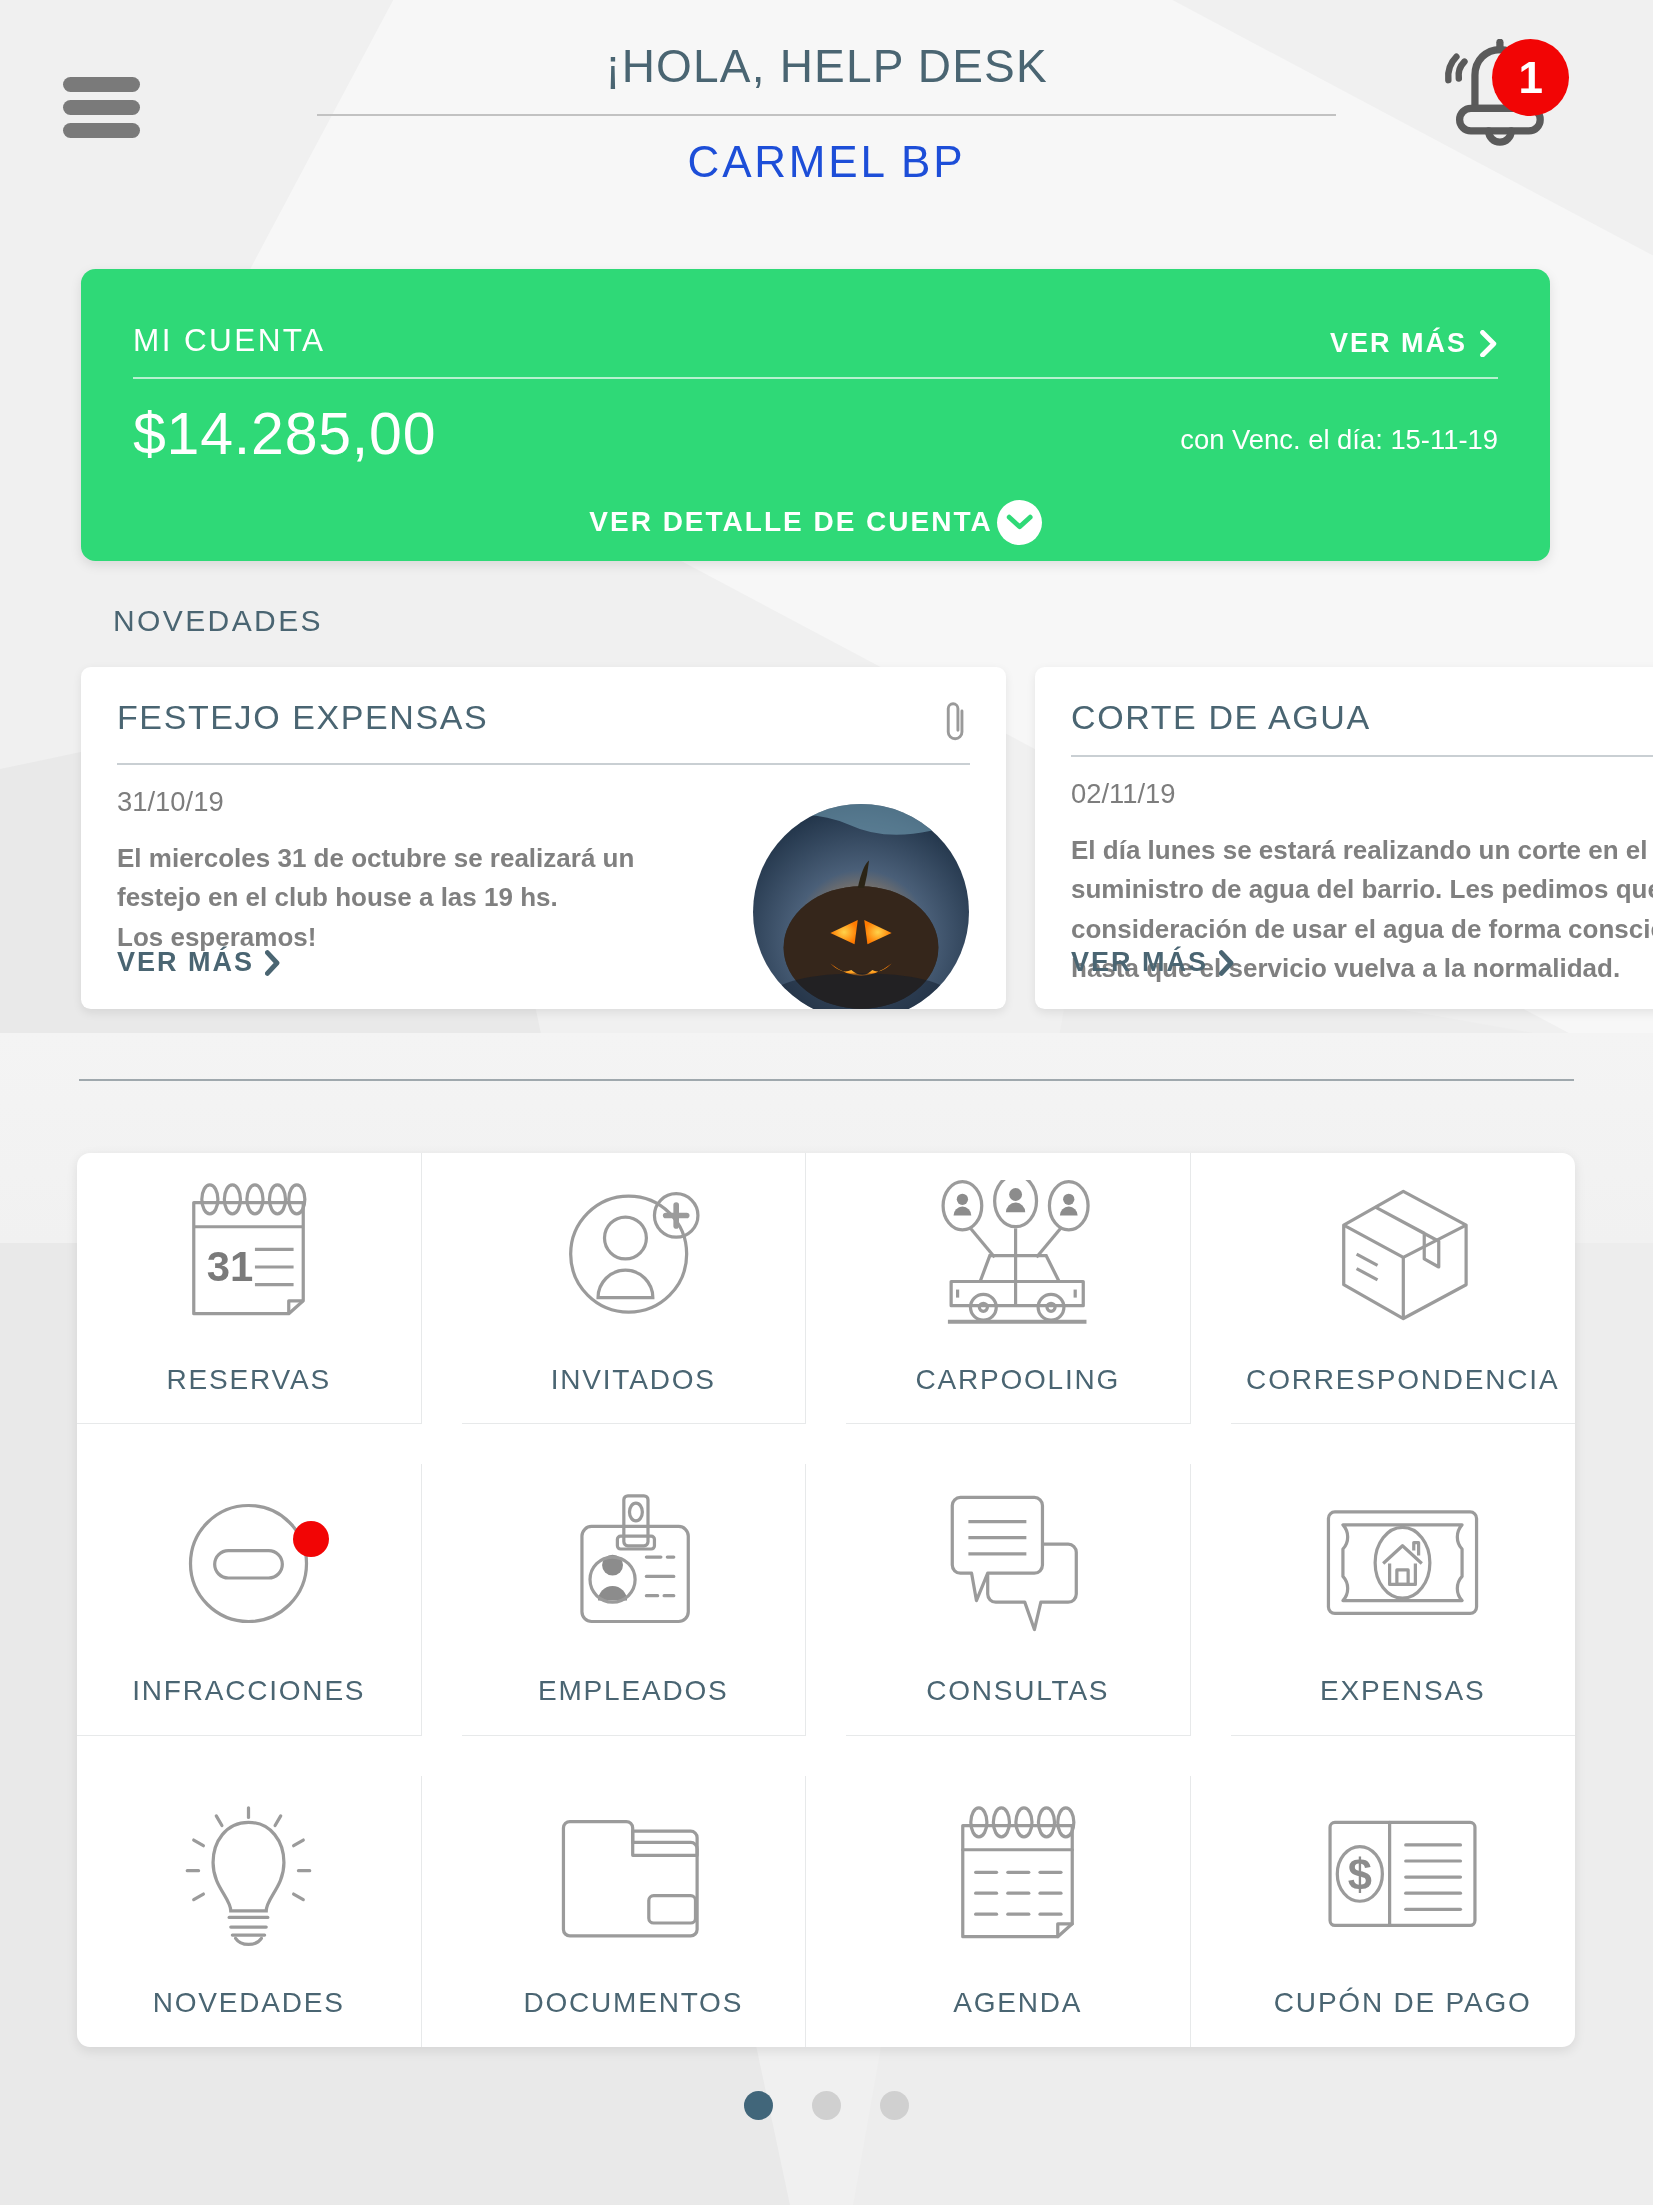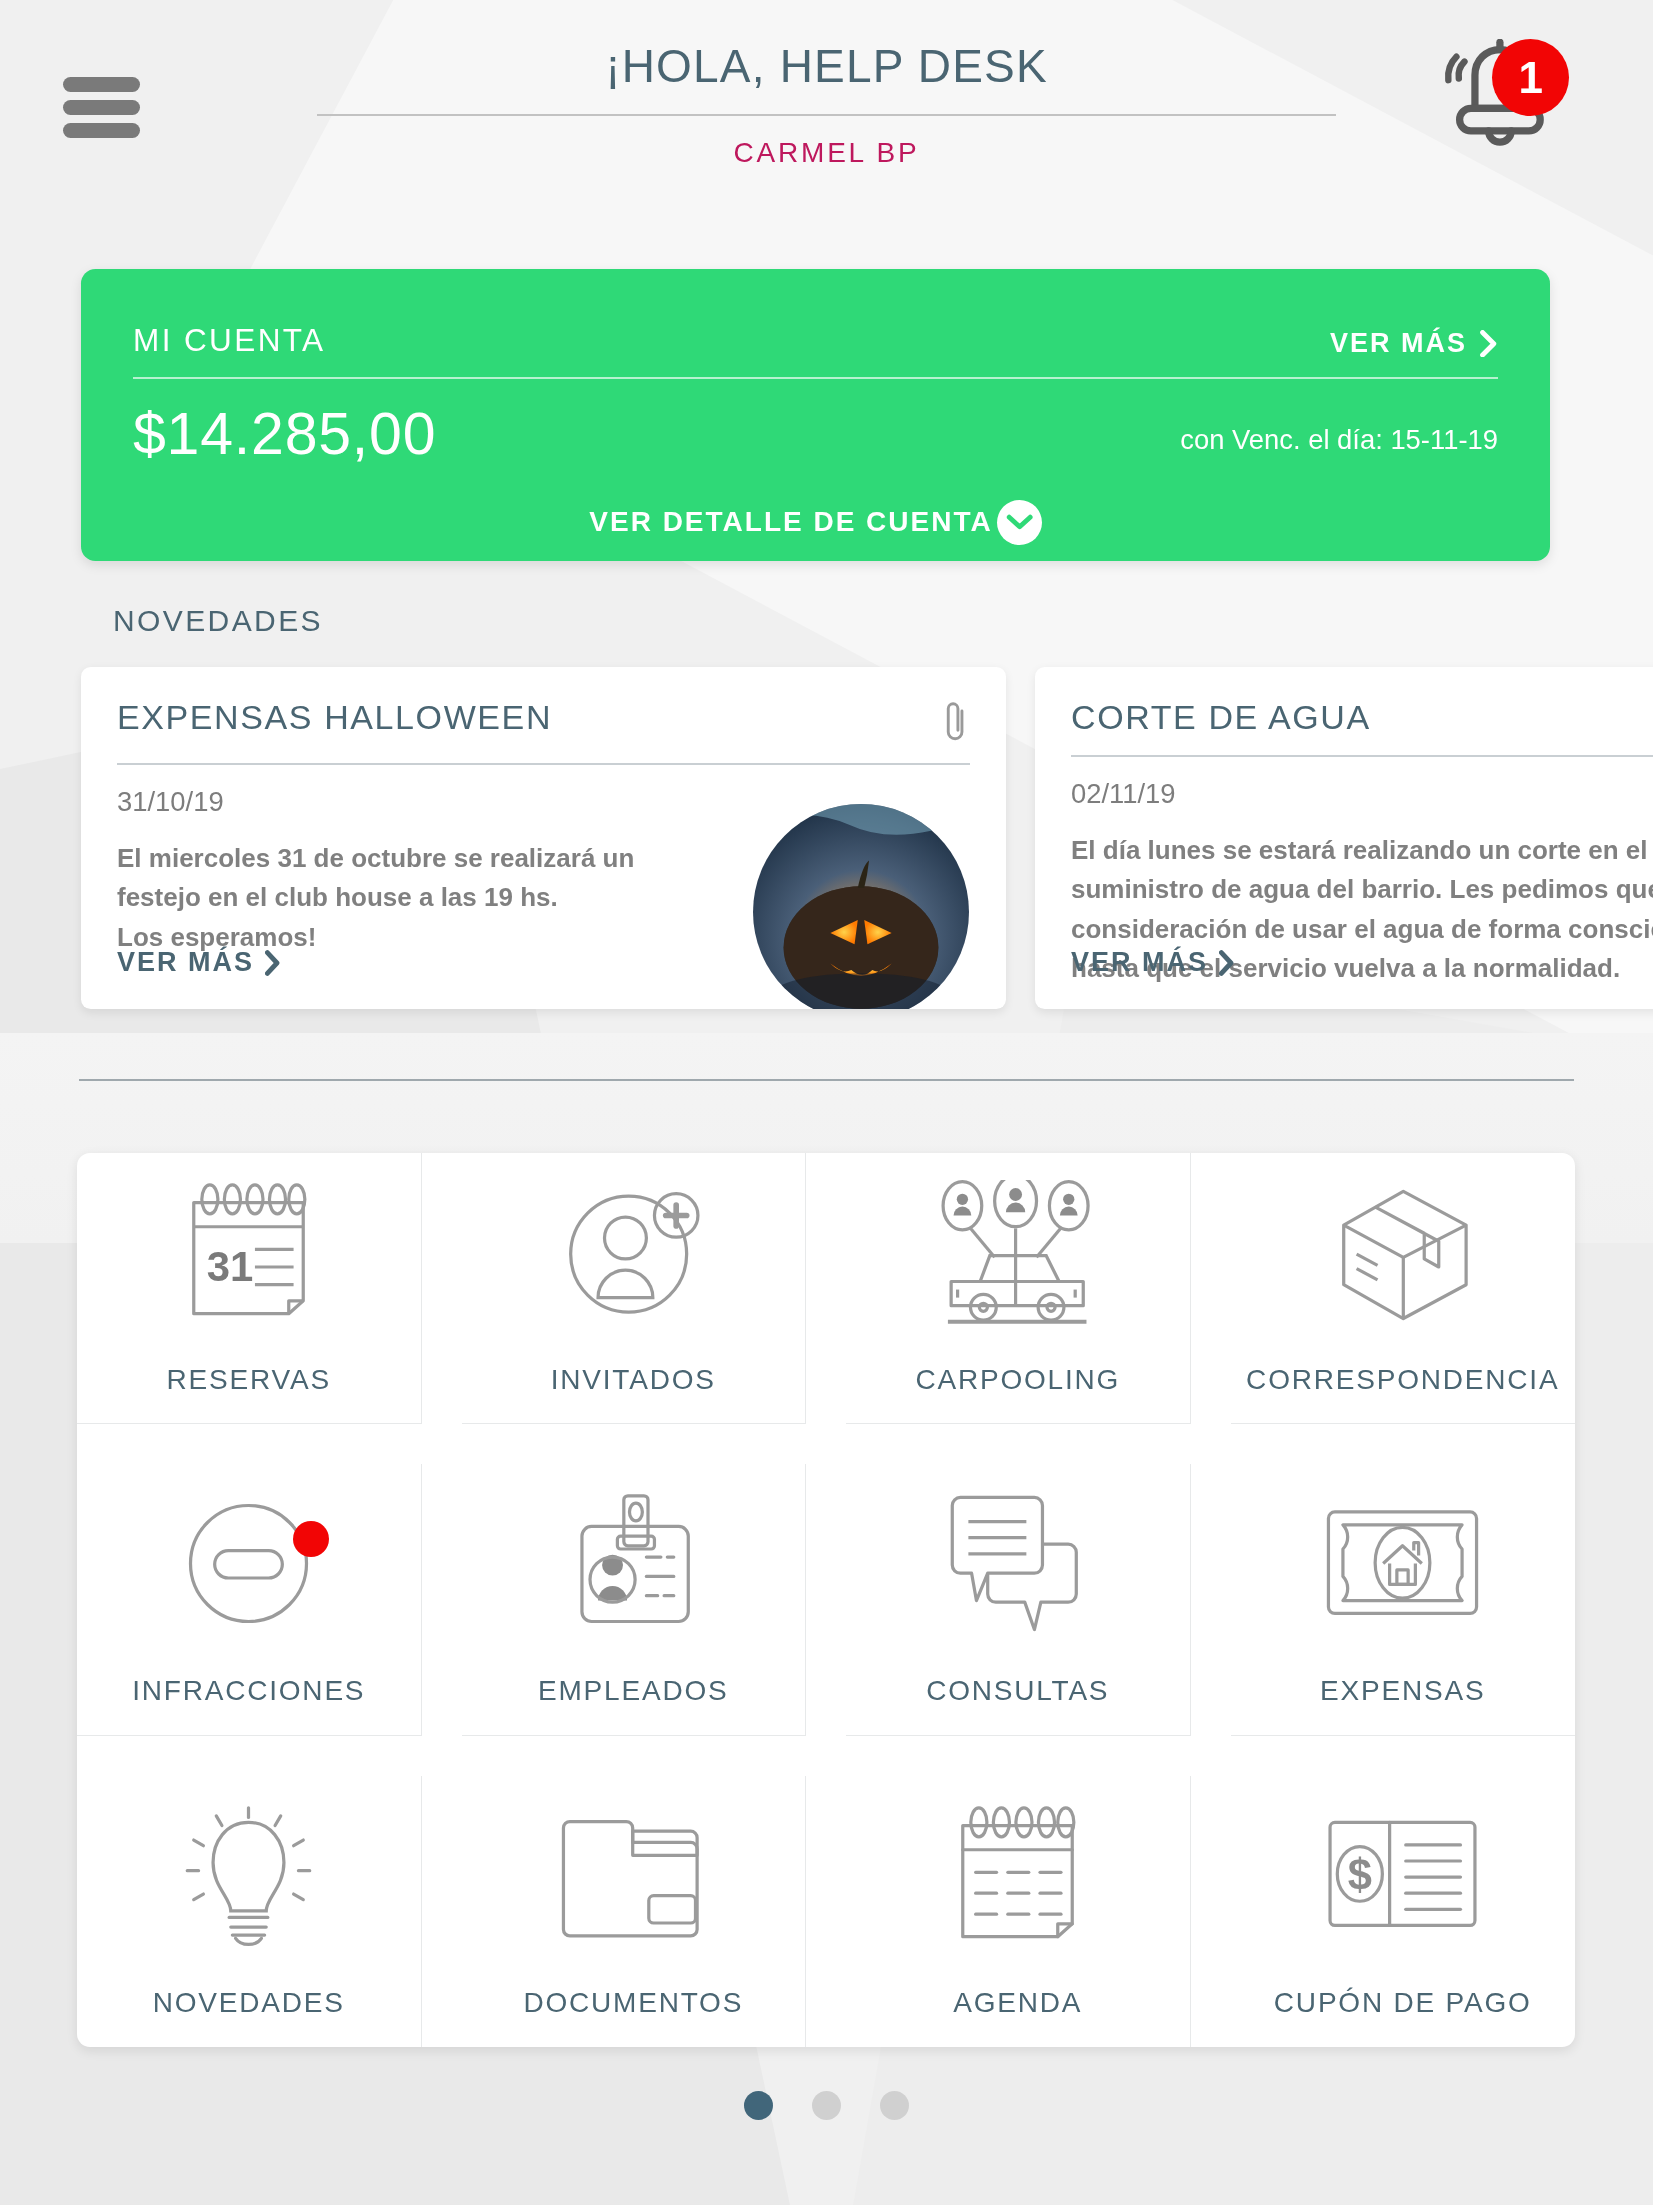--- a/index.html
+++ b/index.html
@@ -68,22 +68,22 @@
   .greeting {
     font-size: 46px; letter-spacing: 1.2px;
     color: #4a6572; font-weight: 400;
   }
   .title-rule {
     width: 1019px; height: 2.4px; background: #c2c2c2;
     margin: 21px auto 0;
   }
   .sub-title {
     margin-top: 21px;
-    font-size: 28px; letter-spacing: 2.8px;
-    color: #be185d; font-weight: 400;
+    font-size: 44px; letter-spacing: 2.8px;
+    color: #1d4ed8; font-weight: 400;
   }
 
   .bell-wrap {
     position: absolute; right: 87px; top: 39px;
     width: 137px; height: 121px; cursor: pointer;
   }
   .bell-badge {
     position: absolute; right: -3.2px; top: 0;
     width: 77px; height: 77px; border-radius: 50%;
     background: #f20505;
@@ -282,21 +282,21 @@
       </span>
     </div>
   </div>
 
   <div class="section-heading">NOVEDADES</div>
 
   <div class="news-strip">
 
     <div class="news-card">
       <div class="news-head">
-        <div class="news-title">EXPENSAS HALLOWEEN</div>
+        <div class="news-title">FESTEJO EXPENSAS</div>
         <svg width="29" height="47" viewBox="0 0 36 58">
           <path d="M26 16 L26 42 a8.5 8.5 0 0 1 -17 0 L9 13 a6 6 0 0 1 12 0 L21 40" fill="none" stroke="#9a9a9a" stroke-width="3.6" stroke-linecap="round" stroke-linejoin="round"></path>
         </svg>
       </div>
       <div class="news-rule"></div>
       <div class="news-date">31/10/19</div>
       <div class="news-body" style="white-space:pre-line">El miercoles 31 de octubre se realizará un festejo en el club house a las 19 hs.
 Los esperamos!</div>
 
       <div class="news-thumb">

